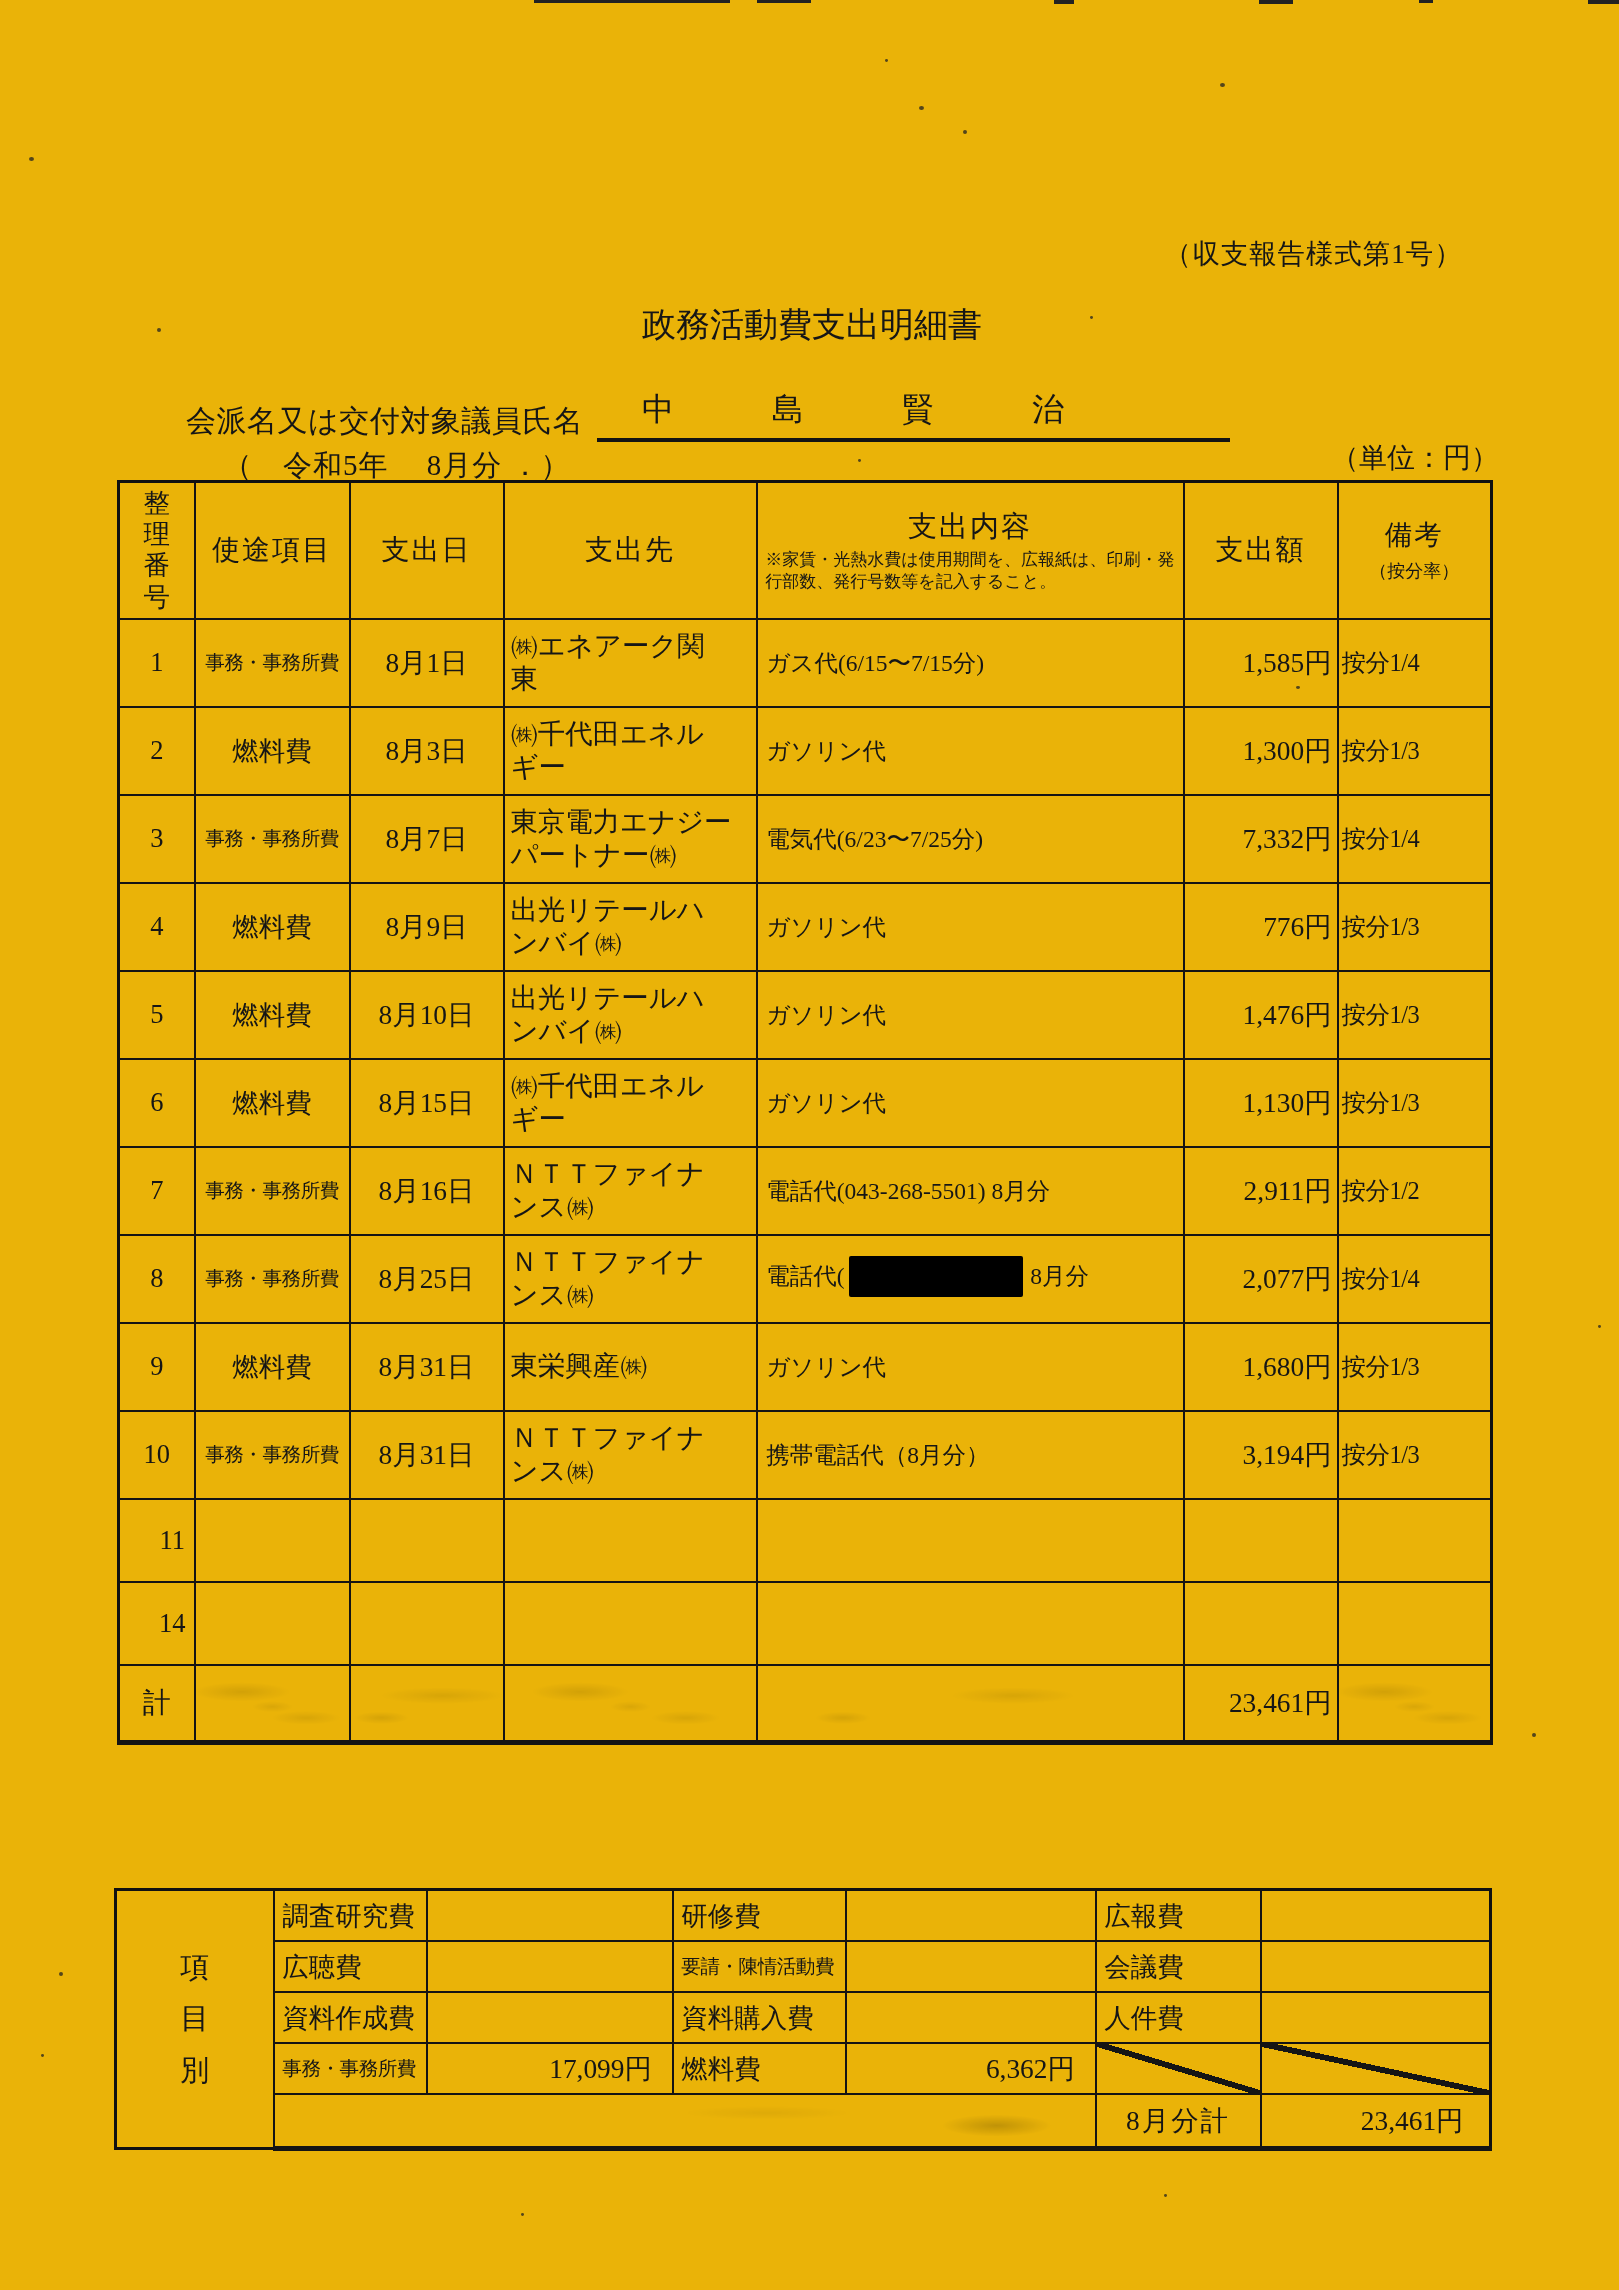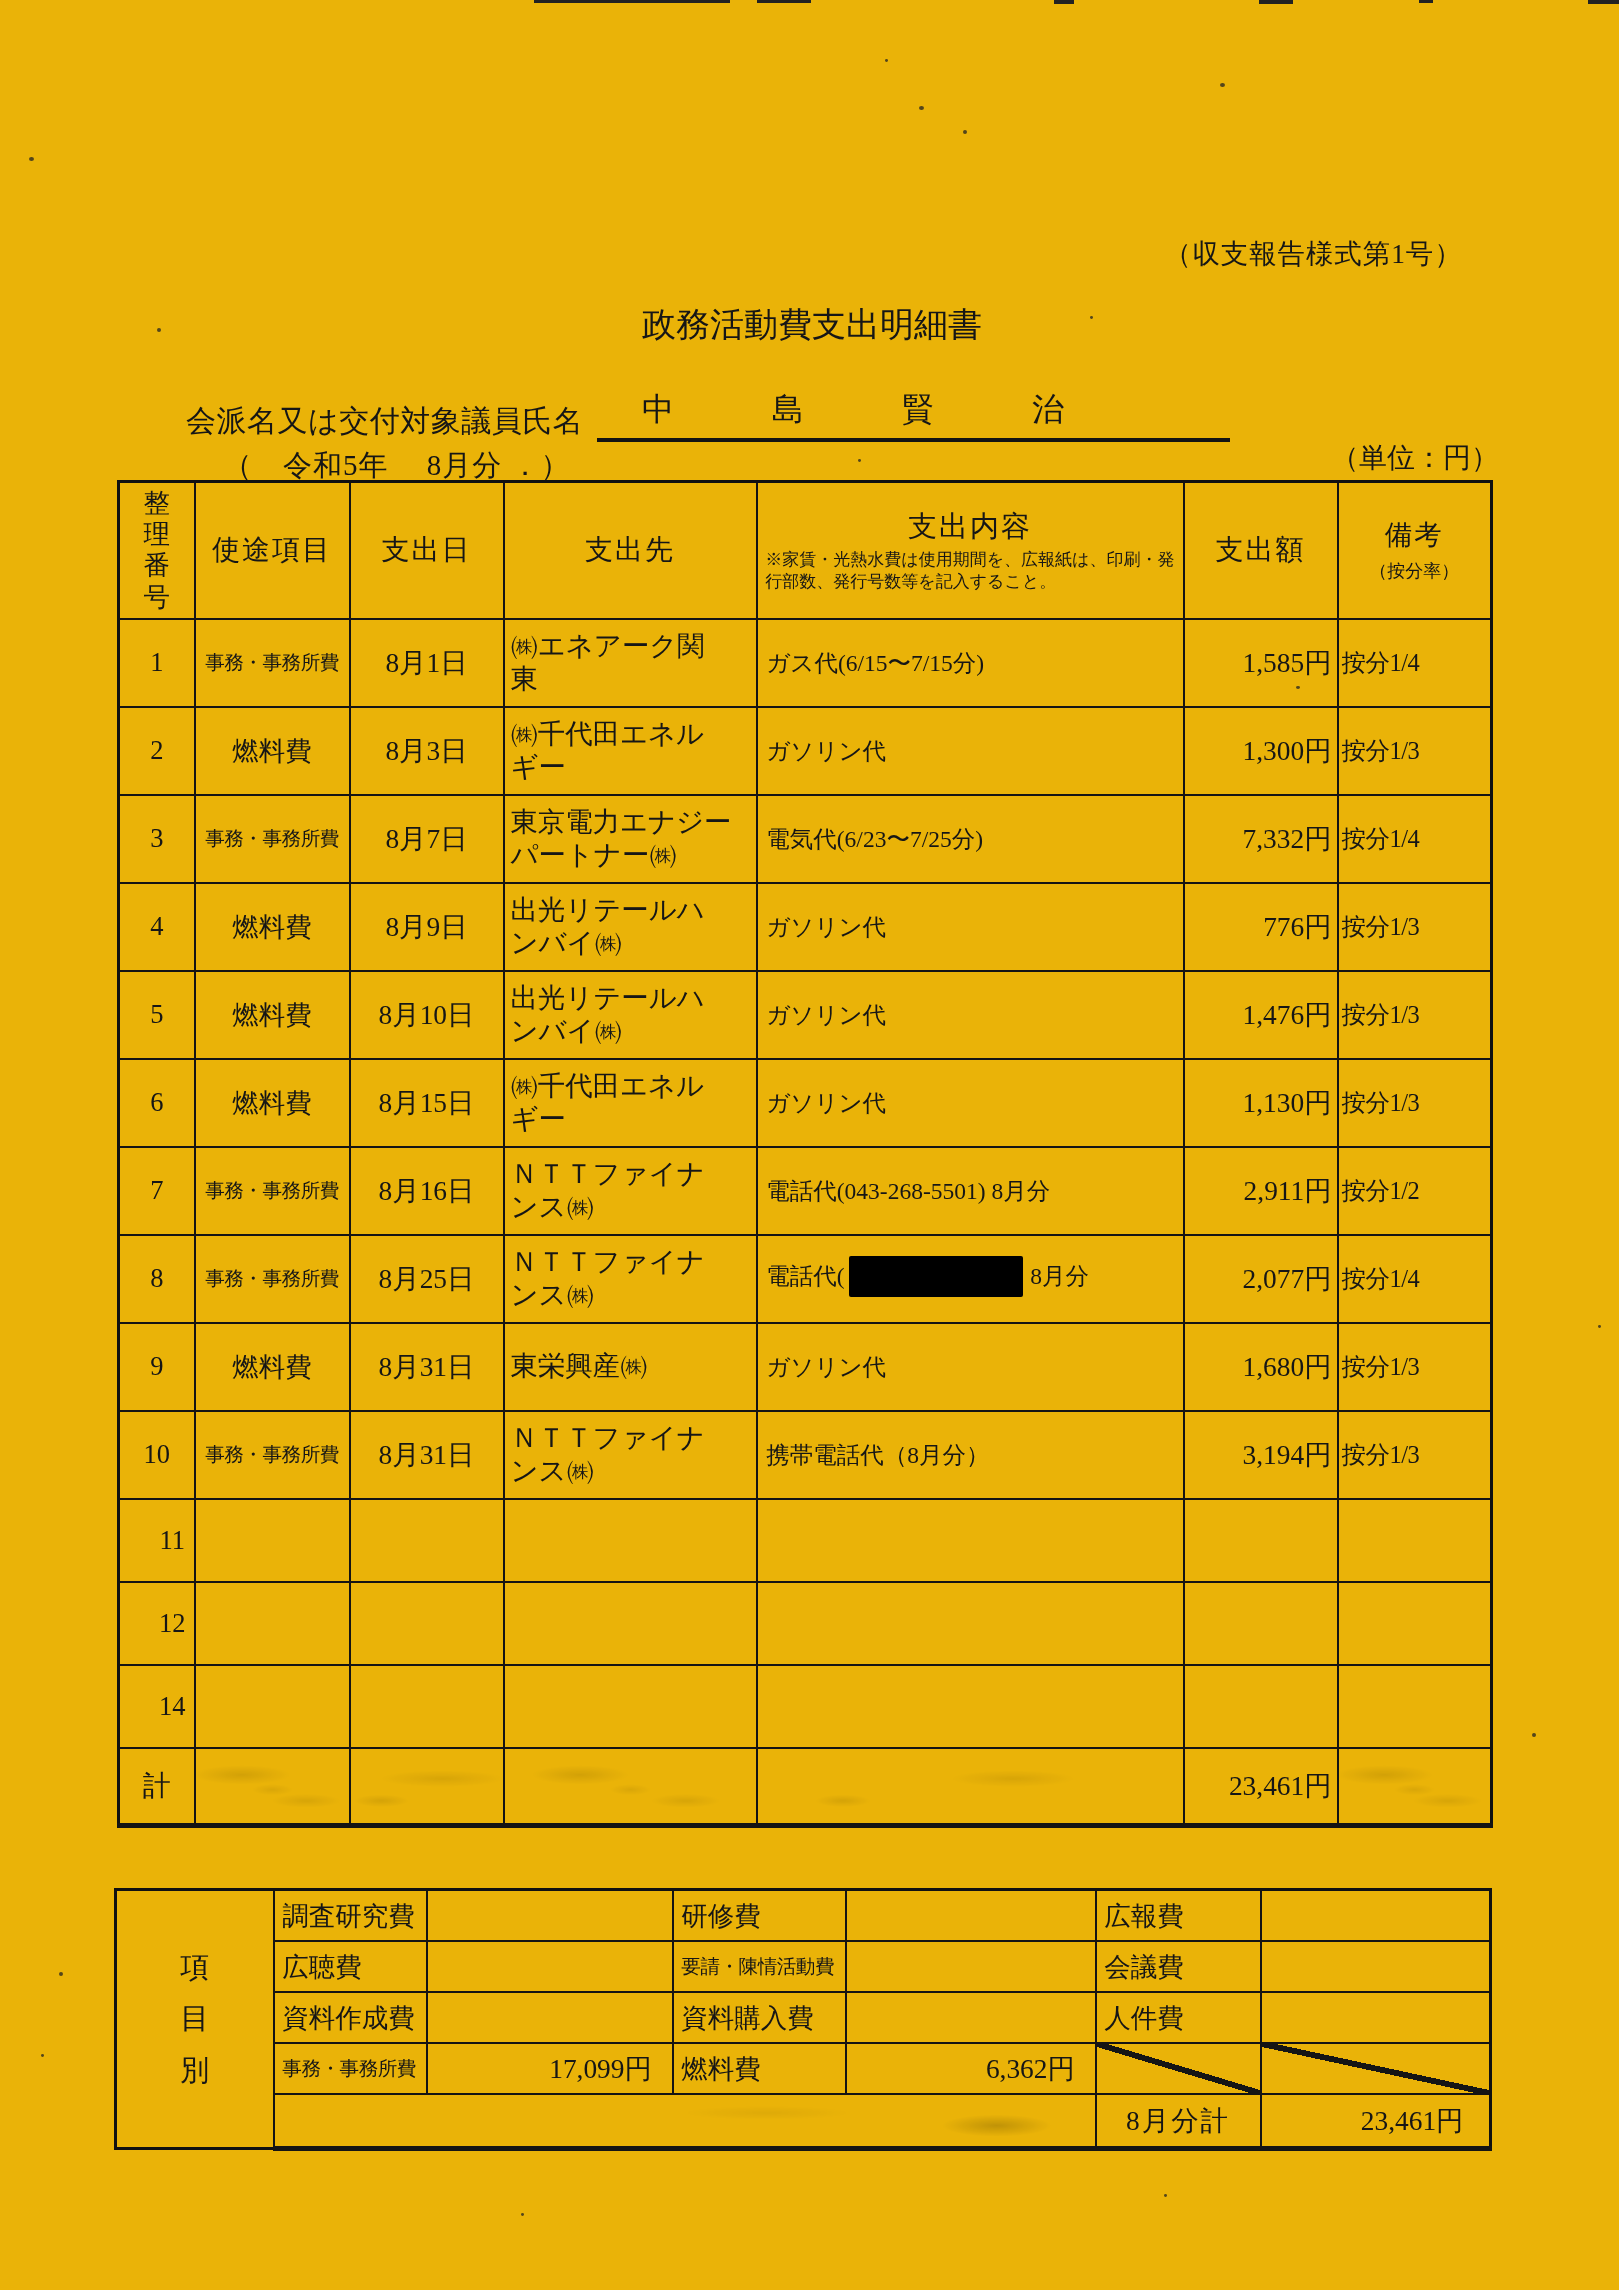--- a/index.html
+++ b/index.html
@@ -264,29 +264,20 @@
       <tr class="r-empty">
         <td class="c-no">11</td>
         <td></td>
           <td></td>
           <td></td>
         <td></td>
           <td></td>
           <td></td>
       </tr>
       <tr class="r-empty">
-        <td class="c-no">12</td>
-        <td></td>
-          <td></td>
-          <td></td>
-        <td></td>
-          <td></td>
-          <td></td>
-      </tr>
-      <tr class="r-empty">
         <td class="c-no">14</td>
         <td></td>
           <td></td>
           <td></td>
         <td></td>
           <td></td>
           <td></td>
       </tr>
 
       <tr class="r-total">

